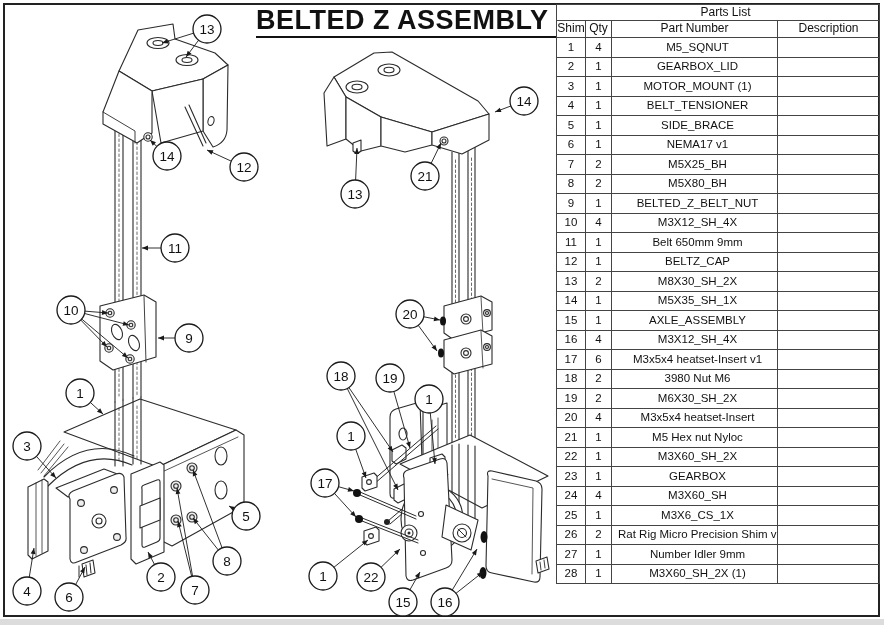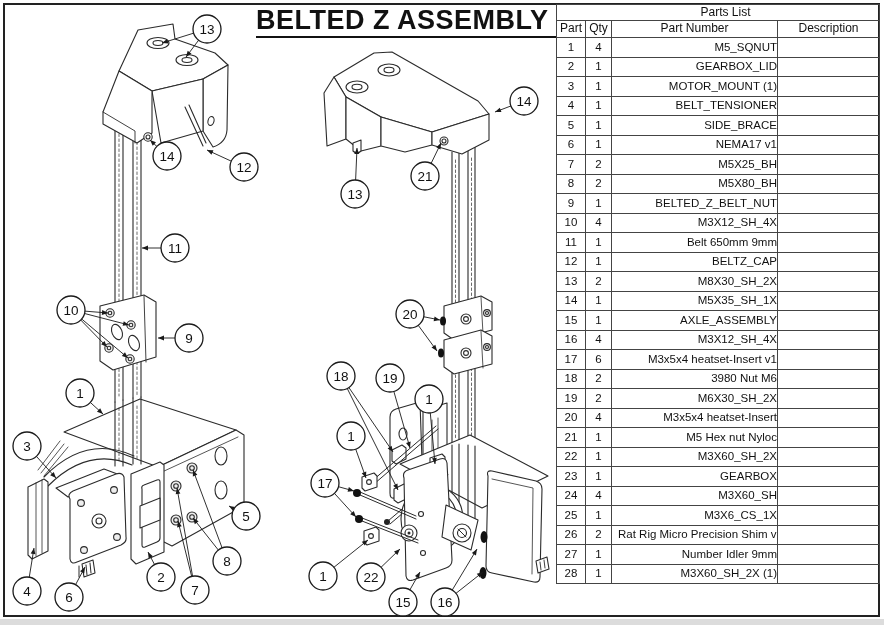--- a/index.html
+++ b/index.html
@@ -10,21 +10,21 @@
          font-size:27px;font-weight:bold;letter-spacing:.5px;line-height:30px;
          border-bottom:2px solid #111;white-space:nowrap;}
   table.parts{position:absolute;left:556px;top:4px;width:323px;border-collapse:collapse;
               table-layout:fixed;font-size:12px;}
   table.parts td,table.parts th{border:1px solid #444;padding:0;font-weight:normal;
               overflow:hidden;white-space:nowrap;line-height:1.1;}
   table.parts tr.cap td{height:15px;text-align:center;font-size:12px;padding-left:15px;}
   table.parts tr.hdr th{height:16px;text-align:center;font-size:12px;}
   table.parts tbody td{height:18.5px;font-size:11.5px;}
   table.parts td.c0,table.parts td.c1{text-align:center;}
-  table.parts td.c2{padding-left:6px;text-align:right;}
+  table.parts td.c2{padding-left:6px;text-align:center;}
 </style>
 </head>
 <body>
 
 <div class="page">
 
   <svg class="draw" width="884" height="625" viewBox="0 0 884 625">
 
     <rect x="0" y="619" width="884" height="6" fill="#dcdcdc" stroke="none"></rect>
     <rect x="4" y="4" width="875" height="612" fill="none" stroke="#222" stroke-width="2"></rect>
@@ -334,21 +334,21 @@
       <col style="width:29px">
         <col style="width:26px">
         <col style="width:166px">
         <col style="width:102px">
     </colgroup>
     <thead>
       <tr class="cap">
         <td colspan="4">Parts List</td>
       </tr>
       <tr class="hdr">
-        <th>Part</th>
+        <th>Shim</th>
         <th>Qty</th>
         <th>Part Number</th>
         <th>Description</th>
       </tr>
     </thead>
     <tbody>
         <tr>
           <td class="c0">1</td>
           <td class="c1">4</td>
           <td class="c2">M5_SQNUT</td>

